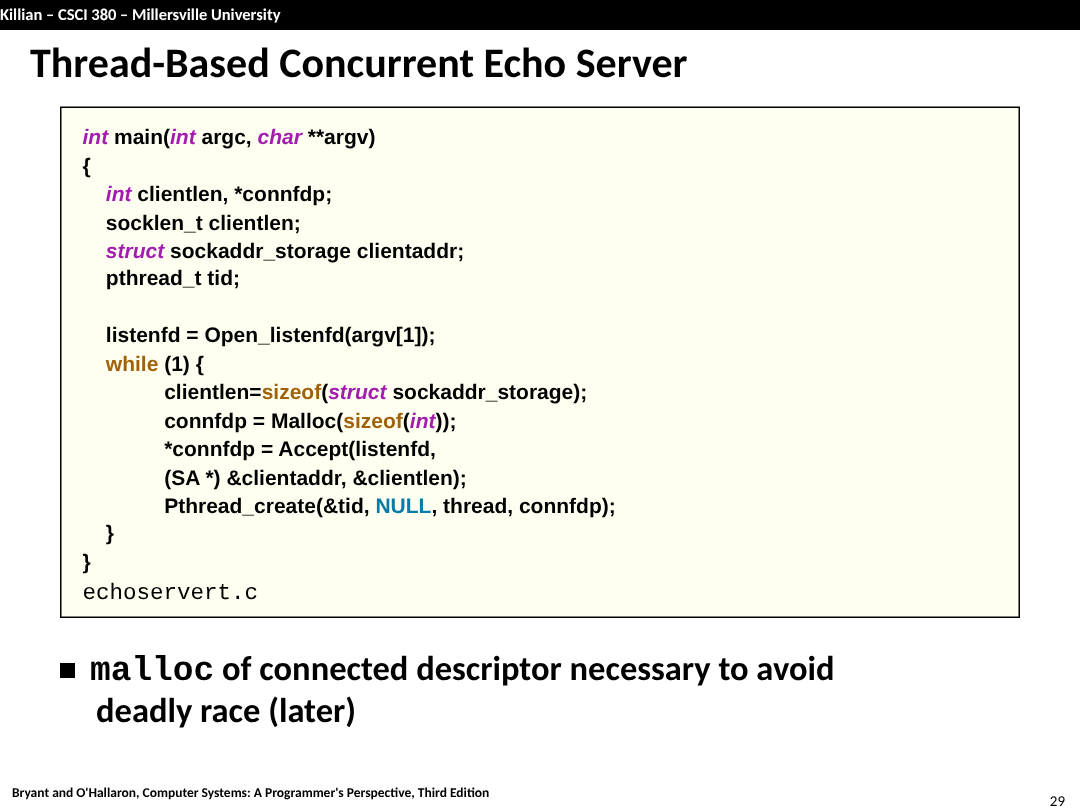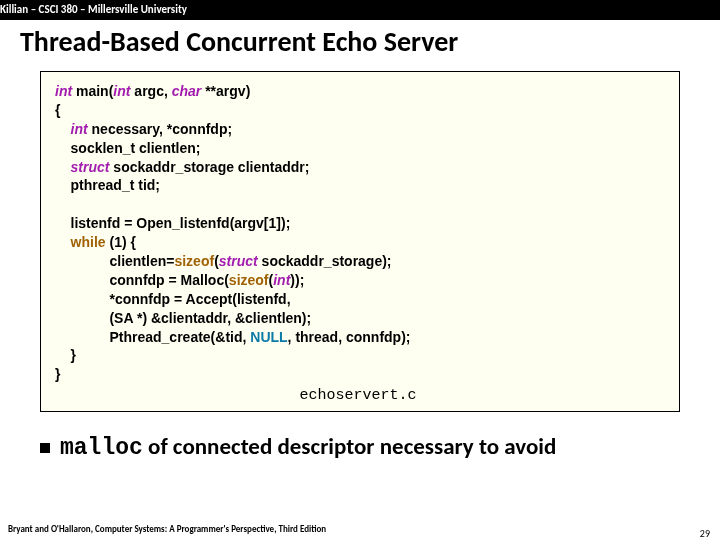--- a/index.html
+++ b/index.html
@@ -41,21 +41,21 @@
   }
   .codebox pre {
     margin: 0;
     font-family: Arial, sans-serif;
     white-space: pre;
   }
   .kw-type { color: #a21caf; font-style: italic; }
   .kw-ctrl { color: #a16207; }
   .kw-null { color: #0b7aa6; }
   .filename {
-    text-align: center;
+    text-align: left;
     font-family: "Courier New", monospace;
     font-weight: normal;
     font-size: 15px;
     margin-top: 2px;
     padding-right: 4px;
   }
   .bullets {
     margin: 20px 30px 0 40px;
     font-size: 23px;
     font-weight: bold;
@@ -89,37 +89,38 @@
 
 <div class="topbar">
   <span>Killian – CSCI 380 – Millersville University</span>
 </div>
 
 <div class="title">Thread-Based Concurrent Echo Server</div>
 
 <div class="codebox">
 <pre><span class="kw-type">int</span><span> main(</span><span class="kw-type">int</span><span> argc, </span><span class="kw-type">char</span><span> **argv)</span>
 <span>{</span>
-<span>    </span><span class="kw-type">int</span><span> necessary, *connfdp;</span>
+<span>    </span><span class="kw-type">int</span><span> clientlen, *connfdp;</span>
 <span>    socklen_t clientlen;</span>
 <span>    </span><span class="kw-type">struct</span><span> sockaddr_storage clientaddr;</span>
 <span>    pthread_t tid;</span>
 <span> </span>
 <span>    listenfd = Open_listenfd(argv[1]);</span>
 <span>    </span><span class="kw-ctrl">while</span><span> (1) {</span>
 <span>              clientlen=</span><span class="kw-ctrl">sizeof</span><span>(</span><span class="kw-type">struct</span><span> sockaddr_storage);</span>
 <span>              connfdp = Malloc(</span><span class="kw-ctrl">sizeof</span><span>(</span><span class="kw-type">int</span><span>));</span>
 <span>              *connfdp = Accept(listenfd,</span>
 <span>              (SA *) &amp;clientaddr, &amp;clientlen);</span>
 <span>              Pthread_create(&amp;tid, </span><span class="kw-null">NULL</span><span>, thread, connfdp);</span>
 <span>    }</span>
 <span>}</span></pre>
 <div class="filename">echoservert.c</div>
 </div>
 
 <div class="bullets">
   <div>
     <span class="sq"></span><span class="code">malloc</span><span> of connected descriptor necessary to avoid</span>
   </div>
+  <div class="cont">deadly race (later)</div>
 </div>
 
 <div class="footer">Bryant and O'Hallaron, Computer Systems: A Programmer's Perspective, Third Edition</div>
 <div class="pagenum">29</div>
 
 </body></html>

